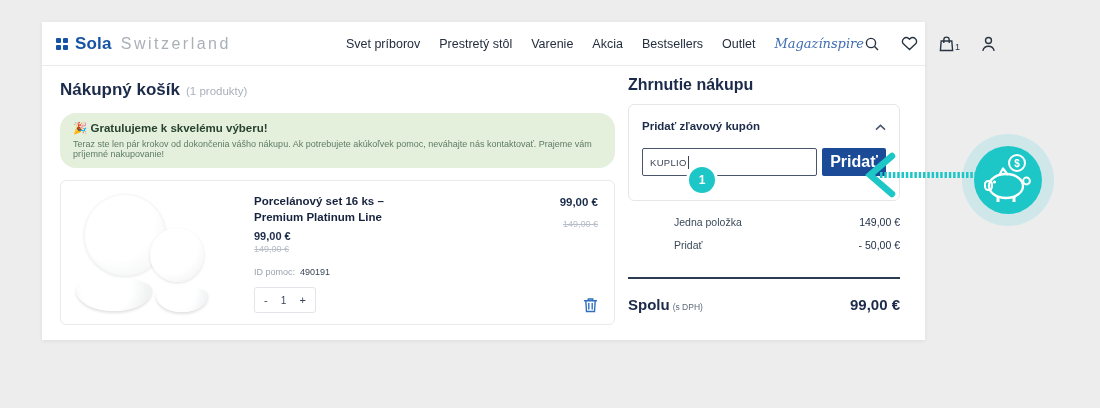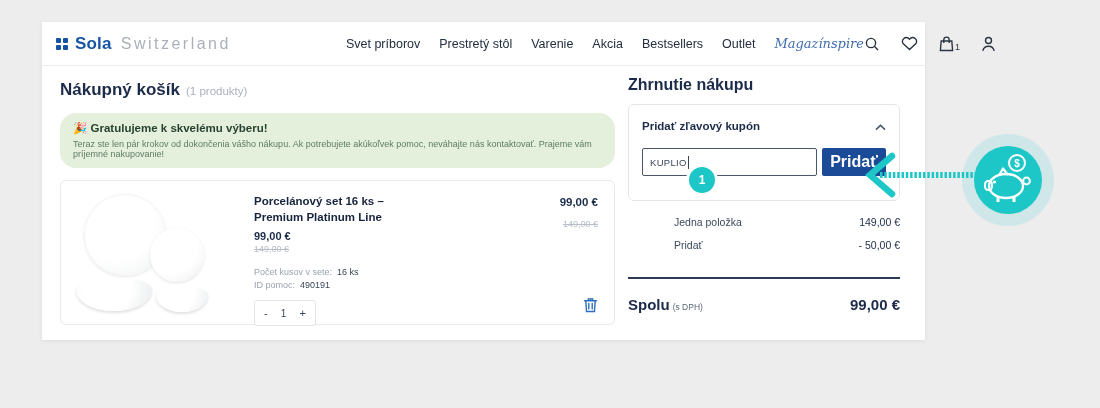--- a/index.html
+++ b/index.html
@@ -179,23 +179,20 @@
           <div class="plate-small"></div>
           <div class="bowl-big"></div>
           <div class="bowl-small"></div>
         </div>
         <div class="pinfo">
           <h2 class="pname">Porcelánový set 16 ks – Premium Platinum Line</h2>
           <div class="price-now">99,00 €</div>
           <div class="price-old">149,00 €</div>
           <div class="pmeta">
             <div class="pmeta-row">
-              <span>Počet kusov v sete:</span><b>16 ks</b>
-            </div>
-            <div class="pmeta-row">
               <span>ID pomoc:</span><b>490191</b>
             </div>
           </div>
           <div class="qty">
             <button>-</button>
             <span>1</span>
             <button>+</button>
           </div>
         </div>
         <div class="pprices">

